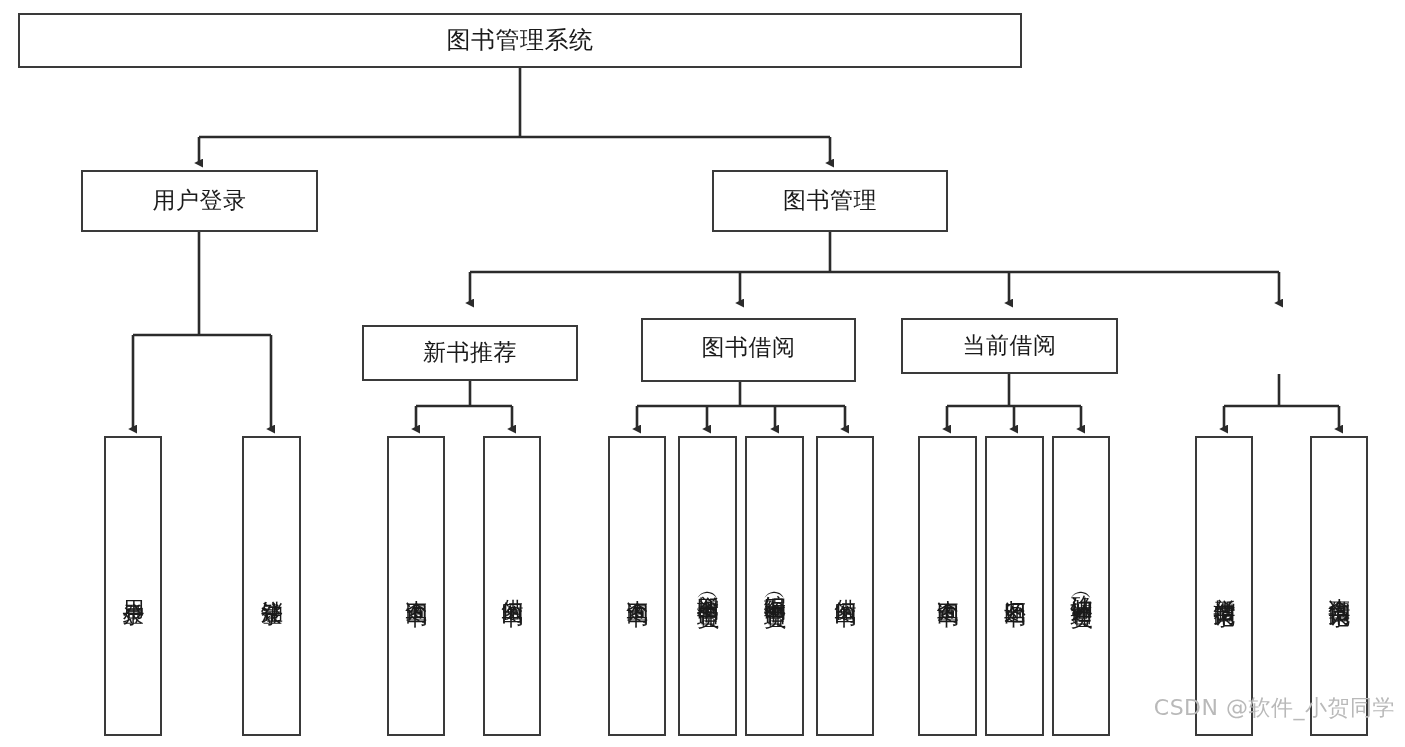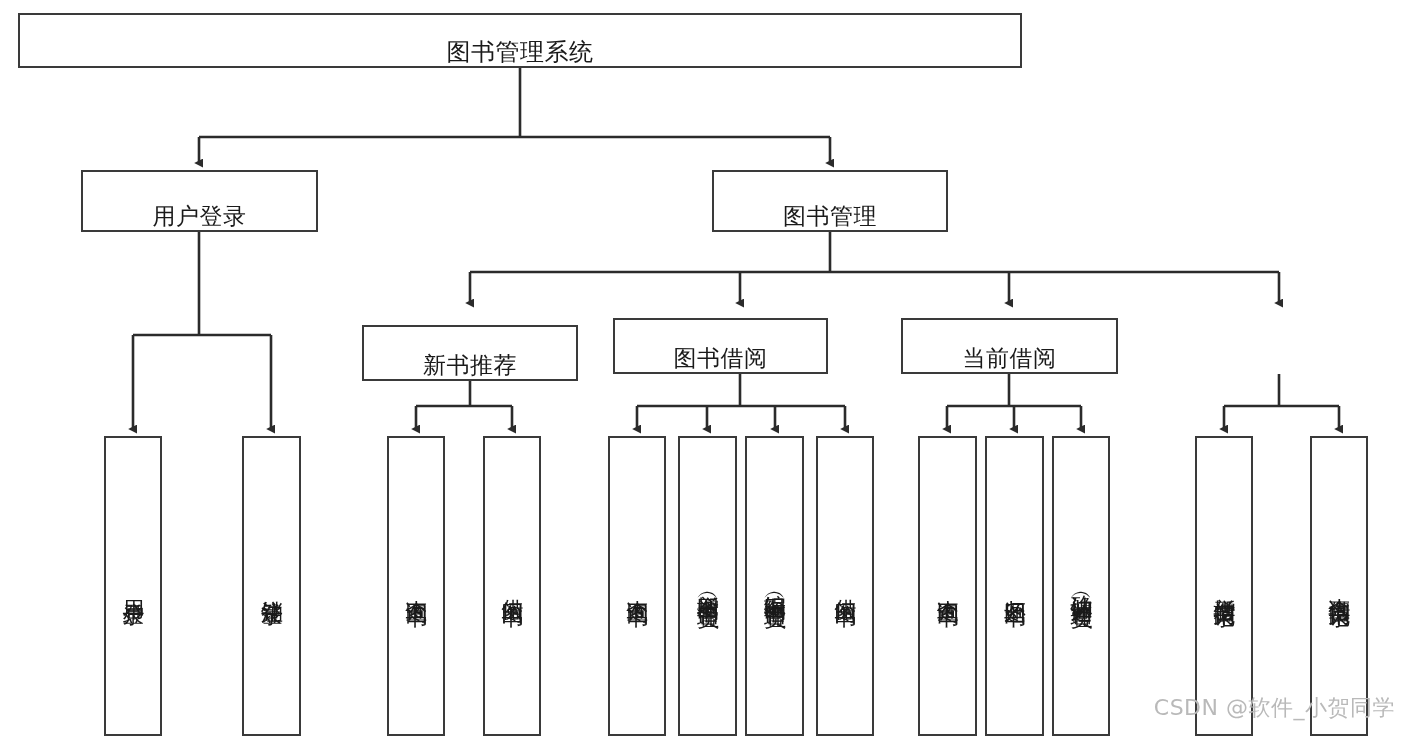--- a/index.html
+++ b/index.html
@@ -25,21 +25,21 @@
     width: 1405px;
     height: 747px;
     pointer-events: none;
   }
   .node {
     position: absolute;
     box-sizing: border-box;
     background: #ffffff;
     border: 2px solid #3a3a3a;
     display: flex;
-    align-items: flex-end;
+    align-items: center;
     justify-content: center;
     color: #1a1a1a;
     z-index: 2;
   }
   .node-label {
     display: block;
     text-align: center;
     line-height: 1.18;
     white-space: nowrap;
   }
@@ -139,21 +139,21 @@
   </div>
 
   <div class="node horiz" style="left:712px; top:170px; width:236px; height:62px;">
     <span class="node-label">图书管理</span>
   </div>
 
   <div class="node horiz" style="left:362px; top:318px; width:216px; height:56px;margin-top:7px;">
     <span class="node-label">新书推荐</span>
   </div>
 
-  <div class="node horiz" style="left:613px; top:318px; width:215px; height:56px;">
+  <div class="node horiz" style="left:641px; top:318px; width:215px; height:64px;font-family:Liberation Mono, monospace;">
     <span class="node-label">图书借阅</span>
   </div>
 
   <div class="node horiz" style="left:901px; top:318px; width:217px; height:56px;">
     <span class="node-label">当前借阅</span>
   </div>
 
 
   <div class="node vert" style="left:104px; top:436px; width:58px; height:300px;">
     <span class="node-label">用户登录</span>

